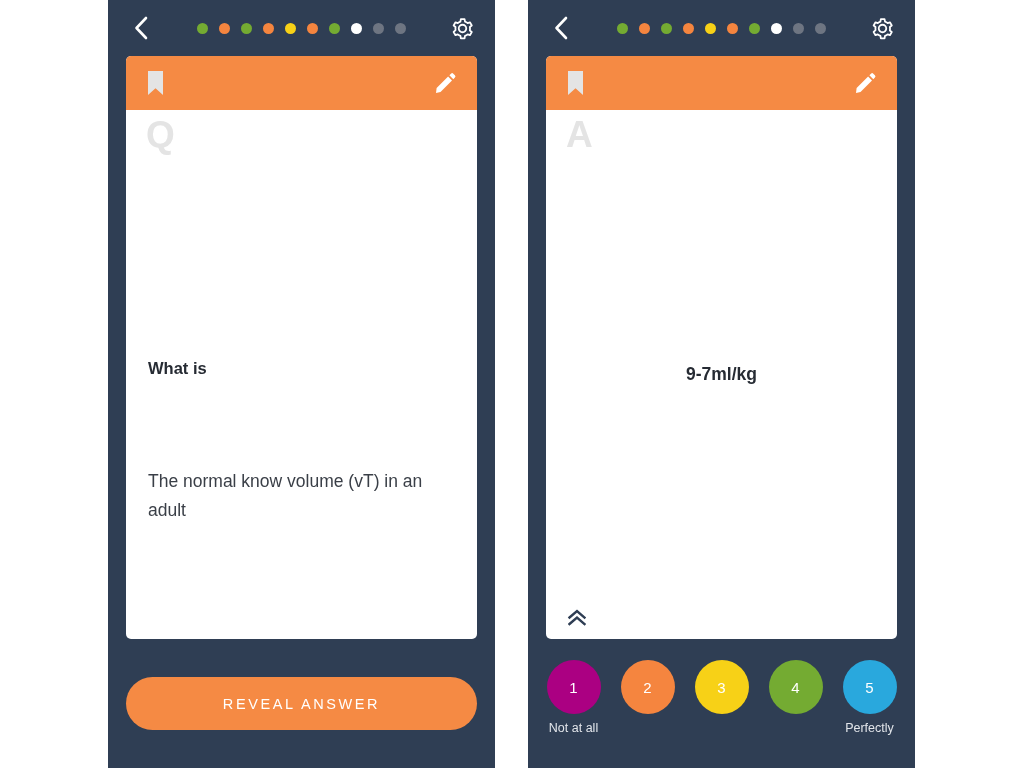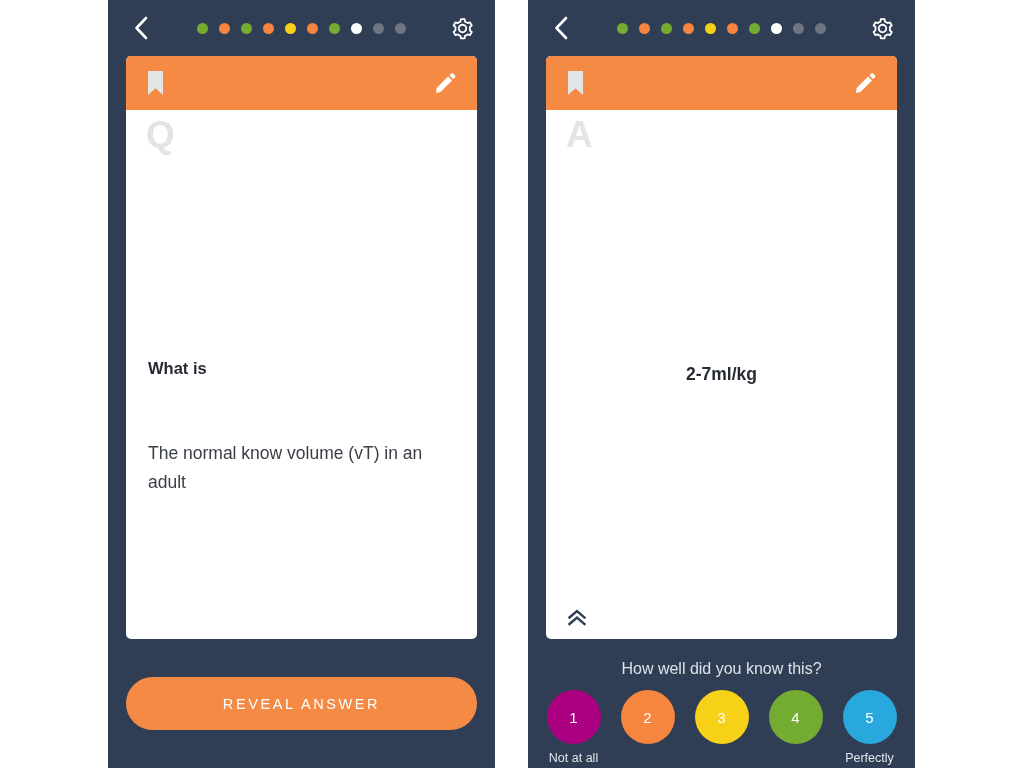--- a/index.html
+++ b/index.html
@@ -128,21 +128,21 @@
   .q-content {
     position: absolute;
     left: 22px;
     right: 22px;
     top: 248px;
   }
   .q-prompt {
     font-size: 16.5px;
     font-weight: bold;
     color: #262b33;
-    margin: 0 0 60px 0;
+    margin: 0 0 88px 0;
     line-height: 1.3;
   }
   .q-text {
     font-size: 17.5px;
     color: #3a3f47;
     line-height: 1.62;
     margin: 0;
   }
 
   
@@ -342,33 +342,32 @@
         <div class="edit-btn">
           <svg width="24" height="24" viewBox="0 0 24 24" aria-hidden="true">
             <path d="M3.6 17.1 L15.1 5.6 L19 9.5 L7.5 21 L3 22.1 Z" fill="#ffffff"></path>
             <path d="M16.4 4.3 L18 2.7 A1.6 1.6 0 0 1 20.3 2.7 L21.9 4.3 A1.6 1.6 0 0 1 21.9 6.6 L20.3 8.2 Z" fill="#ffffff"></path>
           </svg>
         </div>
       </div>
       <div class="card-body">
         <div class="watermark">A</div>
         <div class="a-content">
-          <p class="a-text">2-7ml/kg</p>
+          <p class="a-text">9-7ml/kg</p>
         </div>
         <div class="collapse-btn">
           <svg width="22" height="20" viewBox="0 0 22 20" aria-hidden="true">
             <path d="M3.5 9.5 L11 3 L18.5 9.5" fill="none" stroke="#2f3e54" stroke-width="2.4" stroke-linecap="square" stroke-linejoin="miter"></path>
             <path d="M3.5 16 L11 9.5 L18.5 16" fill="none" stroke="#2f3e54" stroke-width="2.4" stroke-linecap="square" stroke-linejoin="miter"></path>
           </svg>
         </div>
       </div>
     </div>
 
     <div class="bottom-right">
-      <p class="rate-question">How well did you know this?</p>
       <div class="rating-row" id="rating-row">
           <div class="rating-item">
             <div class="rating-circle" style="background: rgb(171, 0, 130);">1</div>
             <div class="rating-caption">Not at all</div>
           </div>
           <div class="rating-item">
             <div class="rating-circle" style="background: rgb(245, 133, 63);">2</div>
             <div class="rating-caption empty">&nbsp;</div>
           </div>
           <div class="rating-item">

